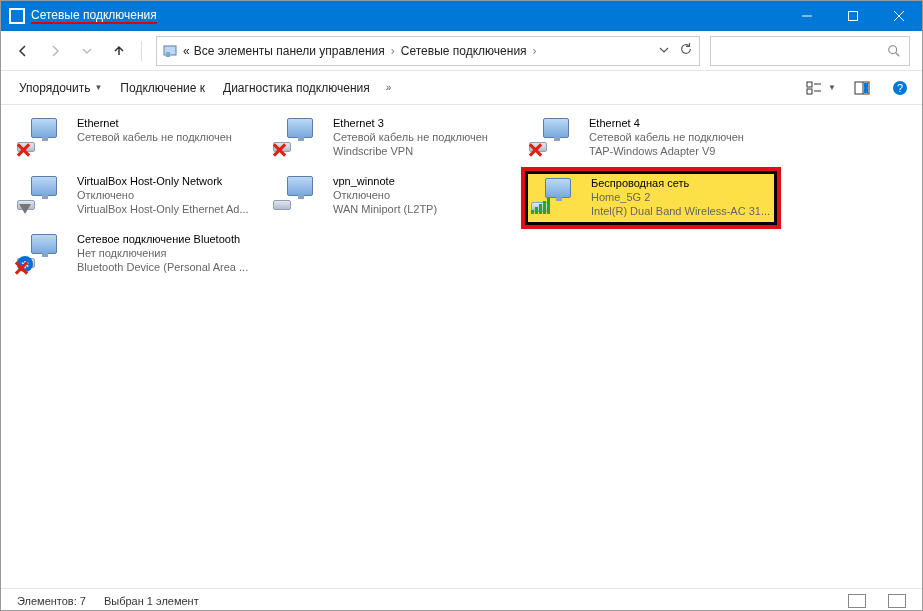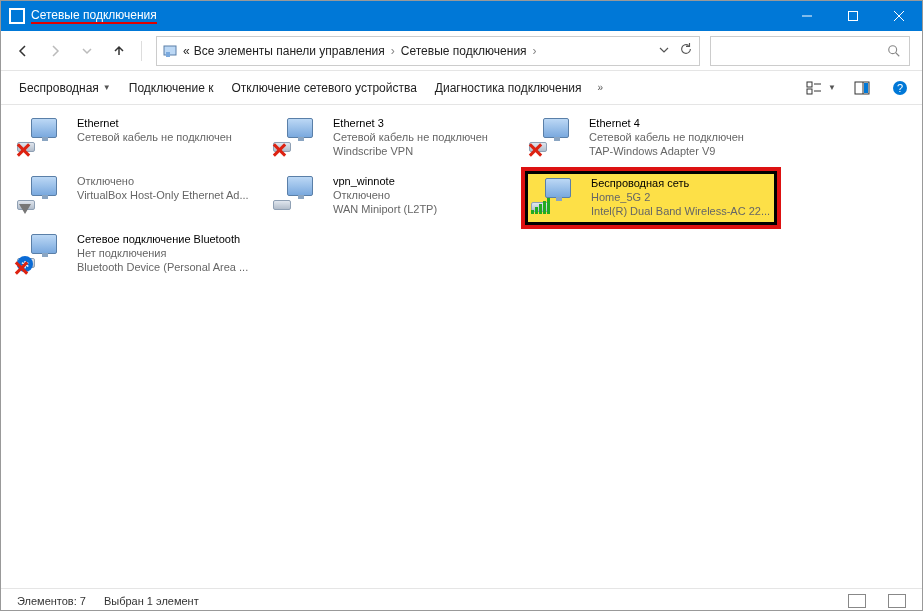--- a/index.html
+++ b/index.html
@@ -150,28 +150,25 @@
   <div class="search-box">
     <svg viewBox="0 0 16 16">
         <circle cx="6.5" cy="6.5" r="4.5" fill="none" stroke="#888" stroke-width="1.3"></circle>
         <line x1="10" y1="10" x2="14" y2="14" stroke="#888" stroke-width="1.3"></line>
       </svg>
   </div>
 </div>
 
 <div class="toolbar">
   <div class="tool-btn">
-    <span>Беспроводная</span>
+    <span>Упорядочить</span>
     <span class="chev">▼</span>
   </div>
   <div class="tool-btn">
     <span>Подключение к</span>
-  </div>
-  <div class="tool-btn">
-    <span>Отключение сетевого устройства</span>
   </div>
   <div class="tool-btn">
     <span>Диагностика подключения</span>
   </div>
   <span class="chevmore">»</span>
   <span class="spacer"></span>
   <div class="tool-icon">
     <svg viewBox="0 0 16 16">
         <rect x="1" y="2" width="5" height="5" fill="none" stroke="#333"></rect>
         <rect x="1" y="9" width="5" height="5" fill="none" stroke="#333"></rect>
@@ -239,20 +236,21 @@
     </div>
     <div class="item">
       <div class="icon-wrap">
         <div class="net-icon">
           <div class="mon"></div>
           <div class="plug"></div>
           <div class="arrow-down"></div>
         </div>
       </div>
       <div class="txt">
+        <div class="name">VirtualBox Host-Only Network</div>
         <div class="status">Отключено</div>
         <div class="device">VirtualBox Host-Only Ethernet Ad...</div>
       </div>
     </div>
     <div class="item">
       <div class="icon-wrap">
         <div class="net-icon">
           <div class="mon"></div>
           <div class="plug"></div>
         </div>
@@ -273,21 +271,21 @@
             <span></span>
             <span></span>
             <span></span>
             <span></span>
           </div>
         </div>
       </div>
       <div class="txt">
         <div class="name">Беспроводная сеть</div>
         <div class="status">Home_5G 2</div>
-        <div class="device">Intel(R) Dual Band Wireless-AC 22...</div>
+        <div class="device">Intel(R) Dual Band Wireless-AC 31...</div>
       </div>
     </div>
     <div class="item">
       <div class="icon-wrap">
         <div class="net-icon">
           <div class="mon"></div>
           <div class="plug"></div>
           <div class="bt">∗</div>
           <div class="cross" style="left:-4px;bottom:-4px;"></div>
         </div>

